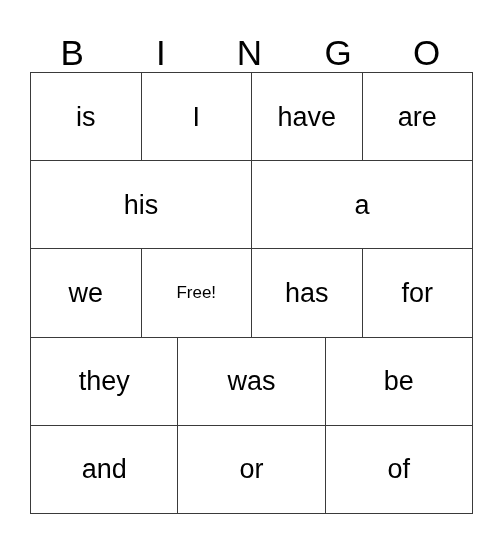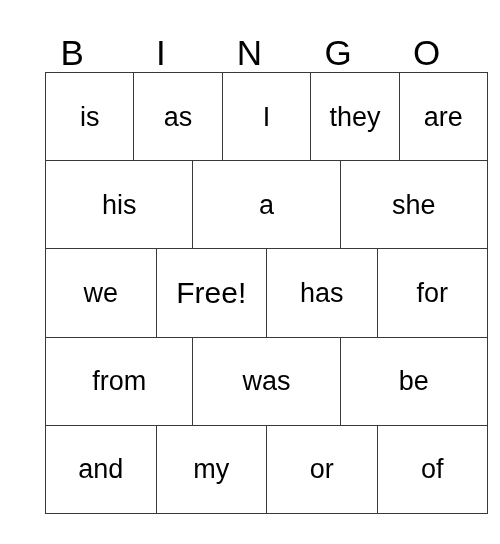--- a/index.html
+++ b/index.html
@@ -42,21 +42,21 @@
     line-height: 38px;
     font-weight: 400;
     letter-spacing: 0;
     color: #000000;
     user-select: none;
   }
 
   
   .grid {
     position: absolute;
-    left: 45px;
+    left: 30px;
     top: 72px;
     width: 443px;
     height: 442px;
     border-top: 1px solid #3a3a3a;
     border-left: 1px solid #3a3a3a;
     box-sizing: border-box;
     display: flex;
     flex-direction: column;
     background: #ffffff;
   }
@@ -78,21 +78,21 @@
   }
   .cell-text {
     font-size: 27px;
     line-height: 30px;
     text-align: center;
     white-space: nowrap;
     color: #000000;
     user-select: none;
   }
   .cell.free .cell-text {
-    font-size: 30px;
+    font-size: 17px;
   }
 </style>
 </head>
 <body>
 
 <div class="card">
 
   <div class="header-row">
     <div class="header-cell">B</div>
     <div class="header-cell">I</div>
@@ -101,80 +101,71 @@
     <div class="header-cell">O</div>
   </div>
 
   <div class="grid">
 
     <div class="grid-row">
       <div class="cell">
           <span class="cell-text">is</span>
         </div>
       <div class="cell">
-          <span class="cell-text">as</span>
-        </div>
-      <div class="cell">
           <span class="cell-text">I</span>
         </div>
       <div class="cell">
-          <span class="cell-text">they</span>
+          <span class="cell-text">have</span>
         </div>
       <div class="cell">
           <span class="cell-text">are</span>
         </div>
     </div>
 
     <div class="grid-row">
       <div class="cell">
           <span class="cell-text">his</span>
         </div>
       <div class="cell">
           <span class="cell-text">a</span>
-        </div>
-      <div class="cell">
-          <span class="cell-text">she</span>
         </div>
     </div>
 
     <div class="grid-row">
       <div class="cell">
           <span class="cell-text">we</span>
         </div>
       <div class="cell free">
           <span class="cell-text">Free!</span>
         </div>
       <div class="cell">
           <span class="cell-text">has</span>
         </div>
       <div class="cell">
           <span class="cell-text">for</span>
         </div>
     </div>
 
     <div class="grid-row">
       <div class="cell">
-          <span class="cell-text">from</span>
+          <span class="cell-text">they</span>
         </div>
       <div class="cell">
           <span class="cell-text">was</span>
         </div>
       <div class="cell">
           <span class="cell-text">be</span>
         </div>
     </div>
 
     <div class="grid-row">
       <div class="cell">
           <span class="cell-text">and</span>
         </div>
       <div class="cell">
-          <span class="cell-text">my</span>
-        </div>
-      <div class="cell">
           <span class="cell-text">or</span>
         </div>
       <div class="cell">
           <span class="cell-text">of</span>
         </div>
     </div>
 
   </div>
 </div>
 

